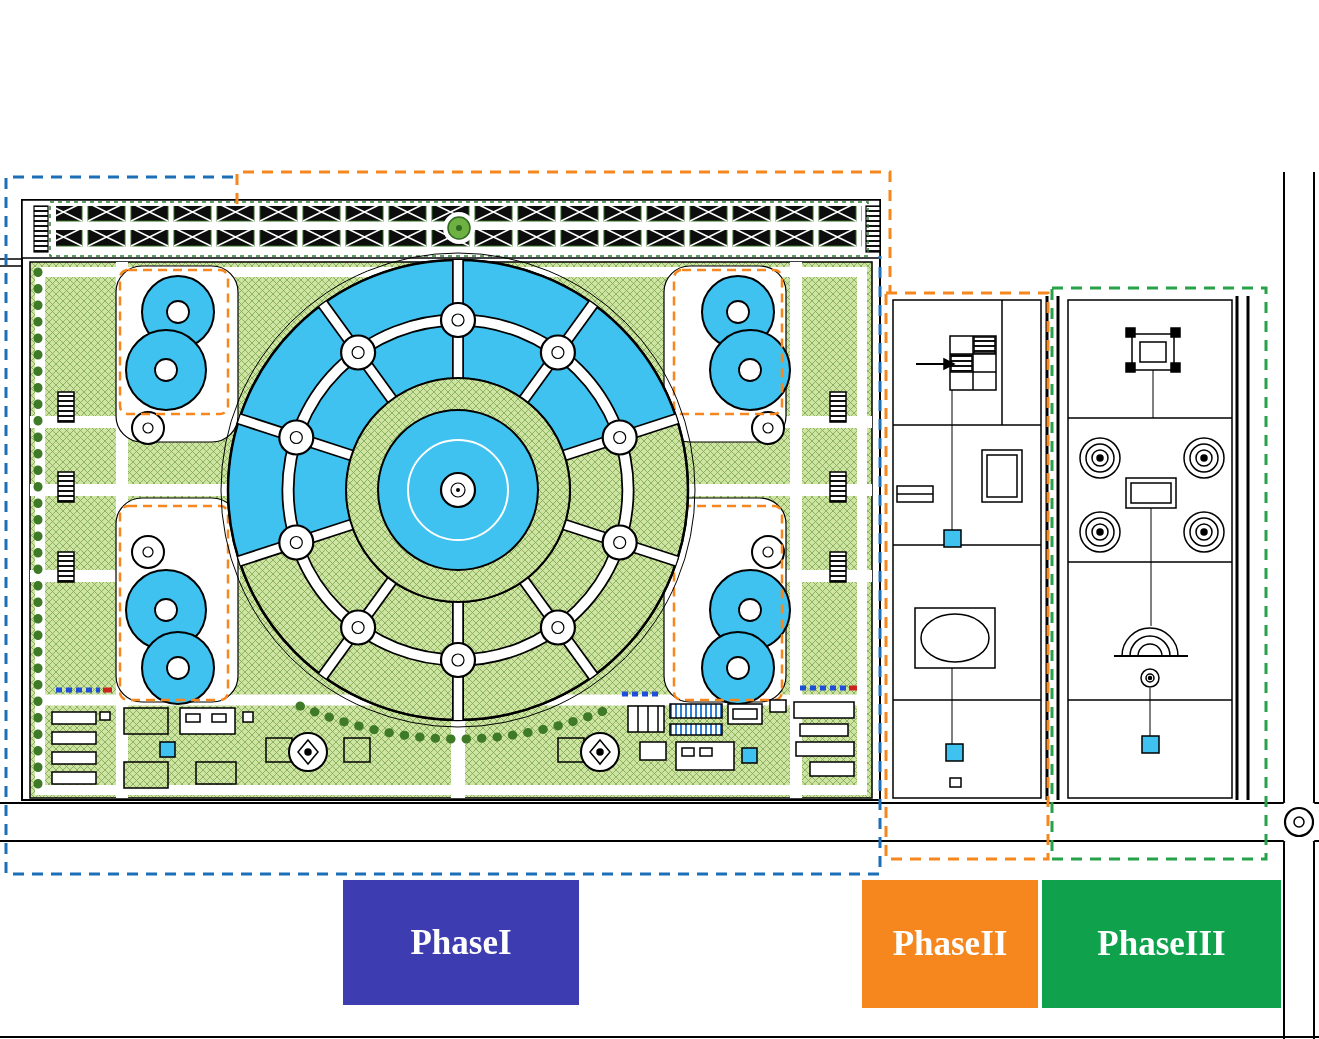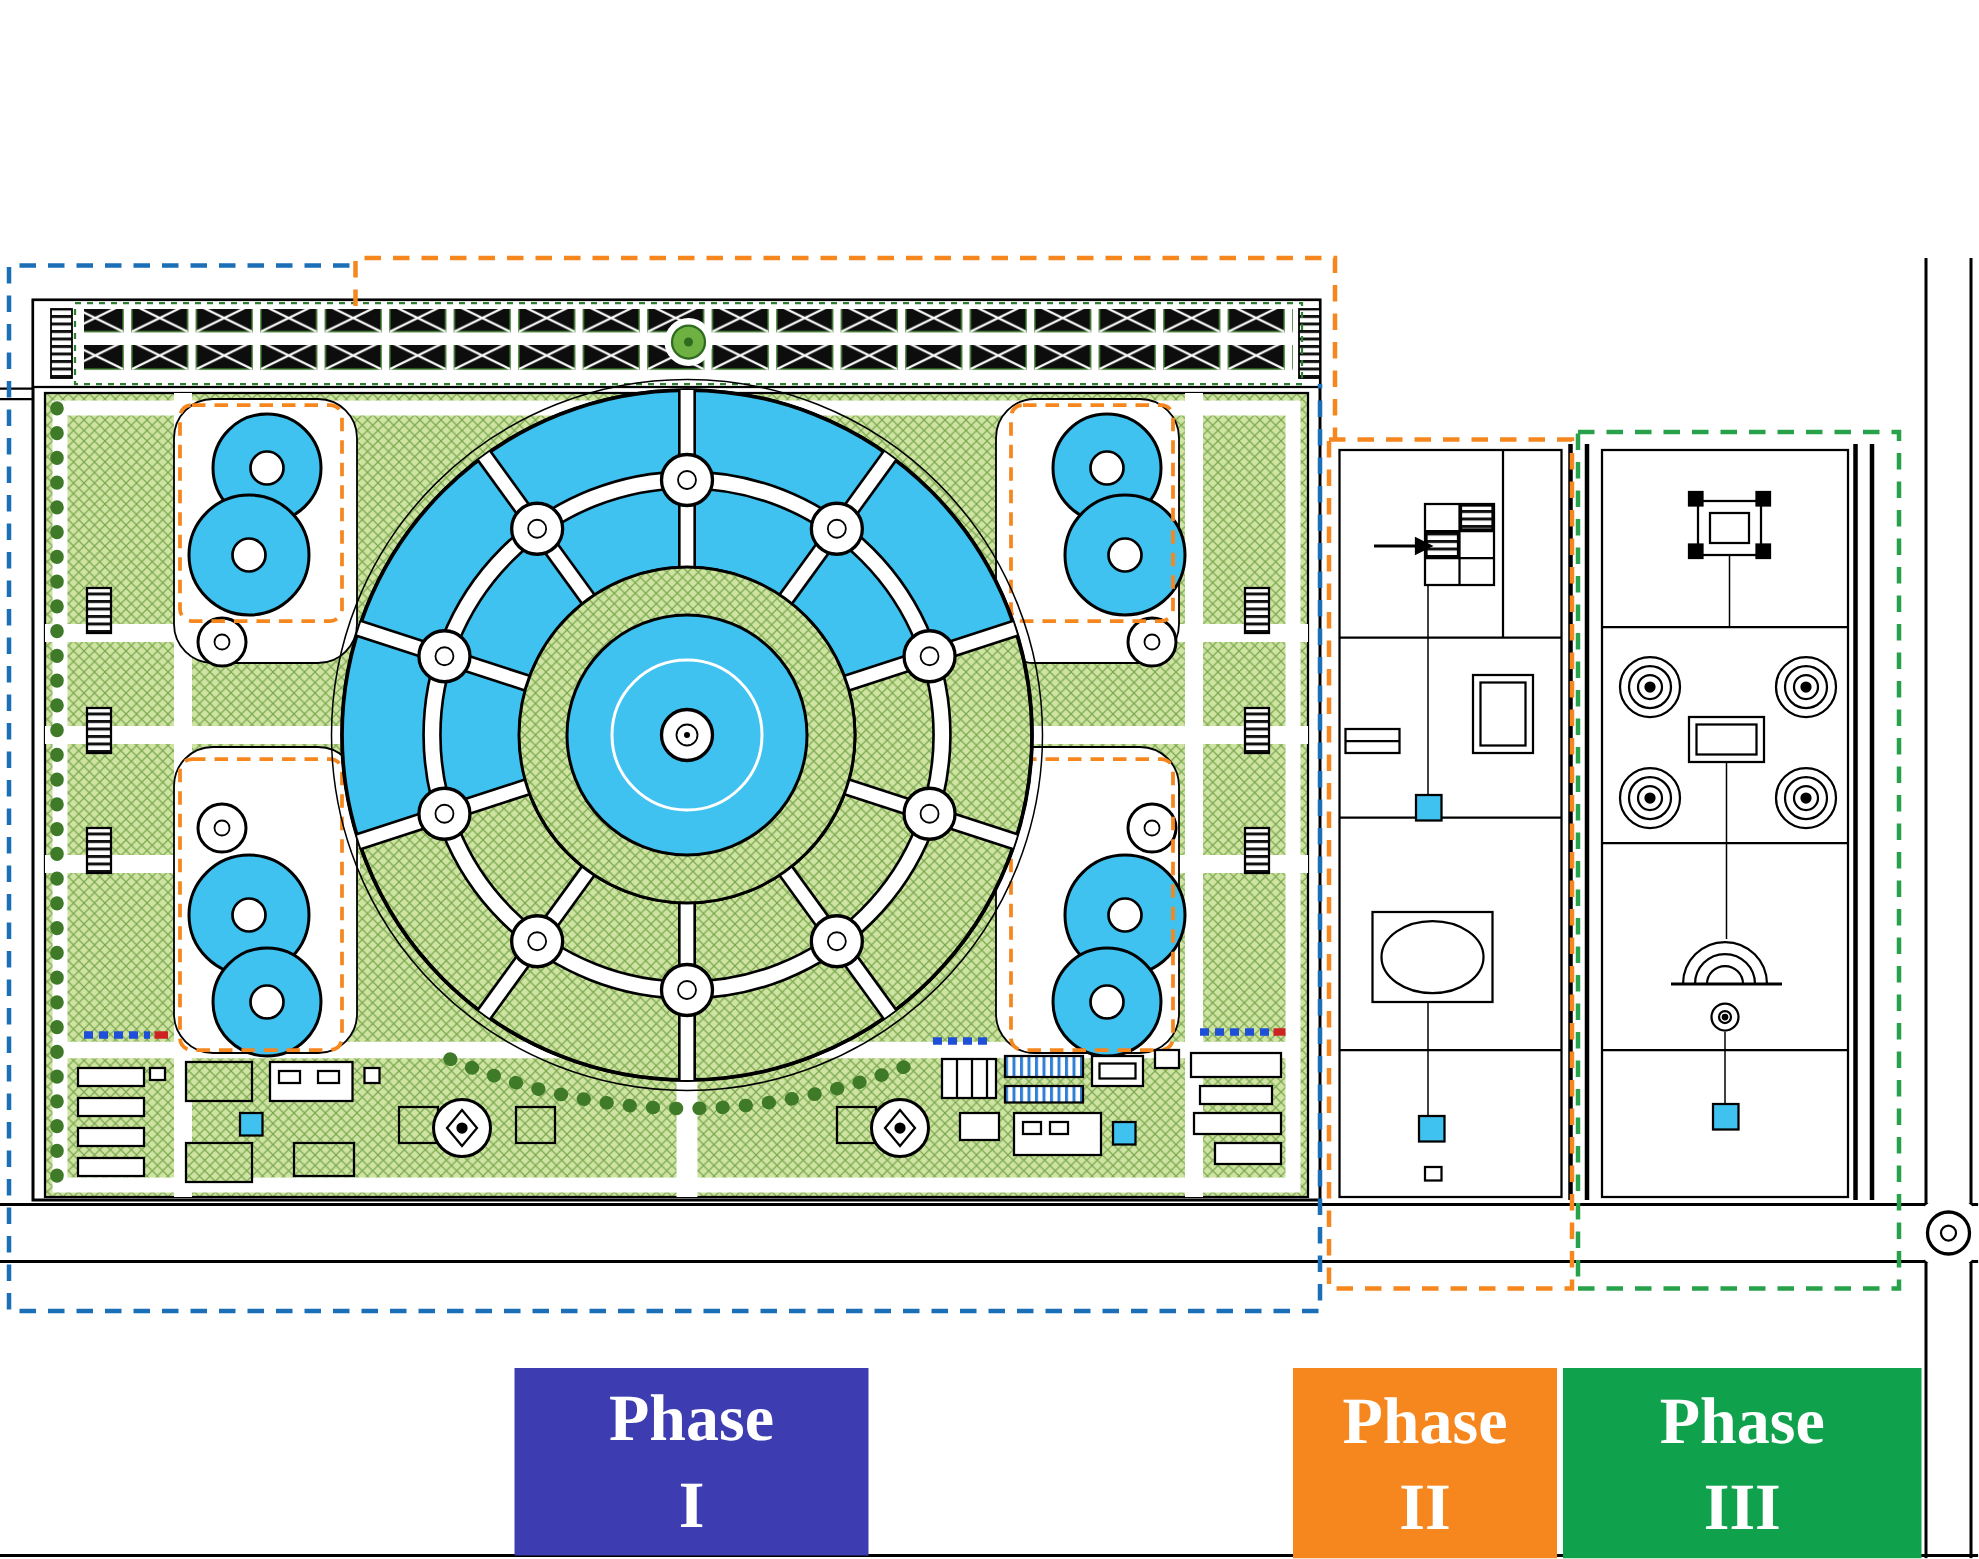--- a/index.html
+++ b/index.html
@@ -1,21 +1,21 @@
 <!DOCTYPE html>
 <html><head>
 <meta charset="utf-8">
 <style>
   html,body{margin:0;padding:0;background:#fff;}
   .stage{position:relative;width:1319px;height:1039px;background:#fff;overflow:hidden;
          font-family:"Liberation Sans",sans-serif;}
   .stage svg{position:absolute;top:0;left:0;}
-  .legend-box{position:absolute;display:flex;flex-direction:column;align-items:center;justify-content:center;
-              color:#fff;font-family:"Liberation Serif",serif;font-weight:bold;font-size:44px;line-height:1.3;
-              text-align:center;margin-top:32px;}
+  .legend-box{position:absolute;display:flex;flex-direction:row;align-items:center;justify-content:center;
+              color:#fff;font-family:"Liberation Serif",serif;font-weight:bold;font-size:35px;line-height:1.3;
+              text-align:center;}
   .lg-p1{left:343px;top:880px;width:236px;height:125px;background:#3d3db1;}
   .lg-p2{left:862px;top:880px;width:176px;height:128px;background:#f6871f;}
   .lg-p3{left:1042px;top:880px;width:239px;height:128px;background:#0fa14c;}
 </style>
 </head>
 <body>
 
 <div class="stage">
 
 <svg width="1319" height="1039" viewBox="0 0 1319 1039">

